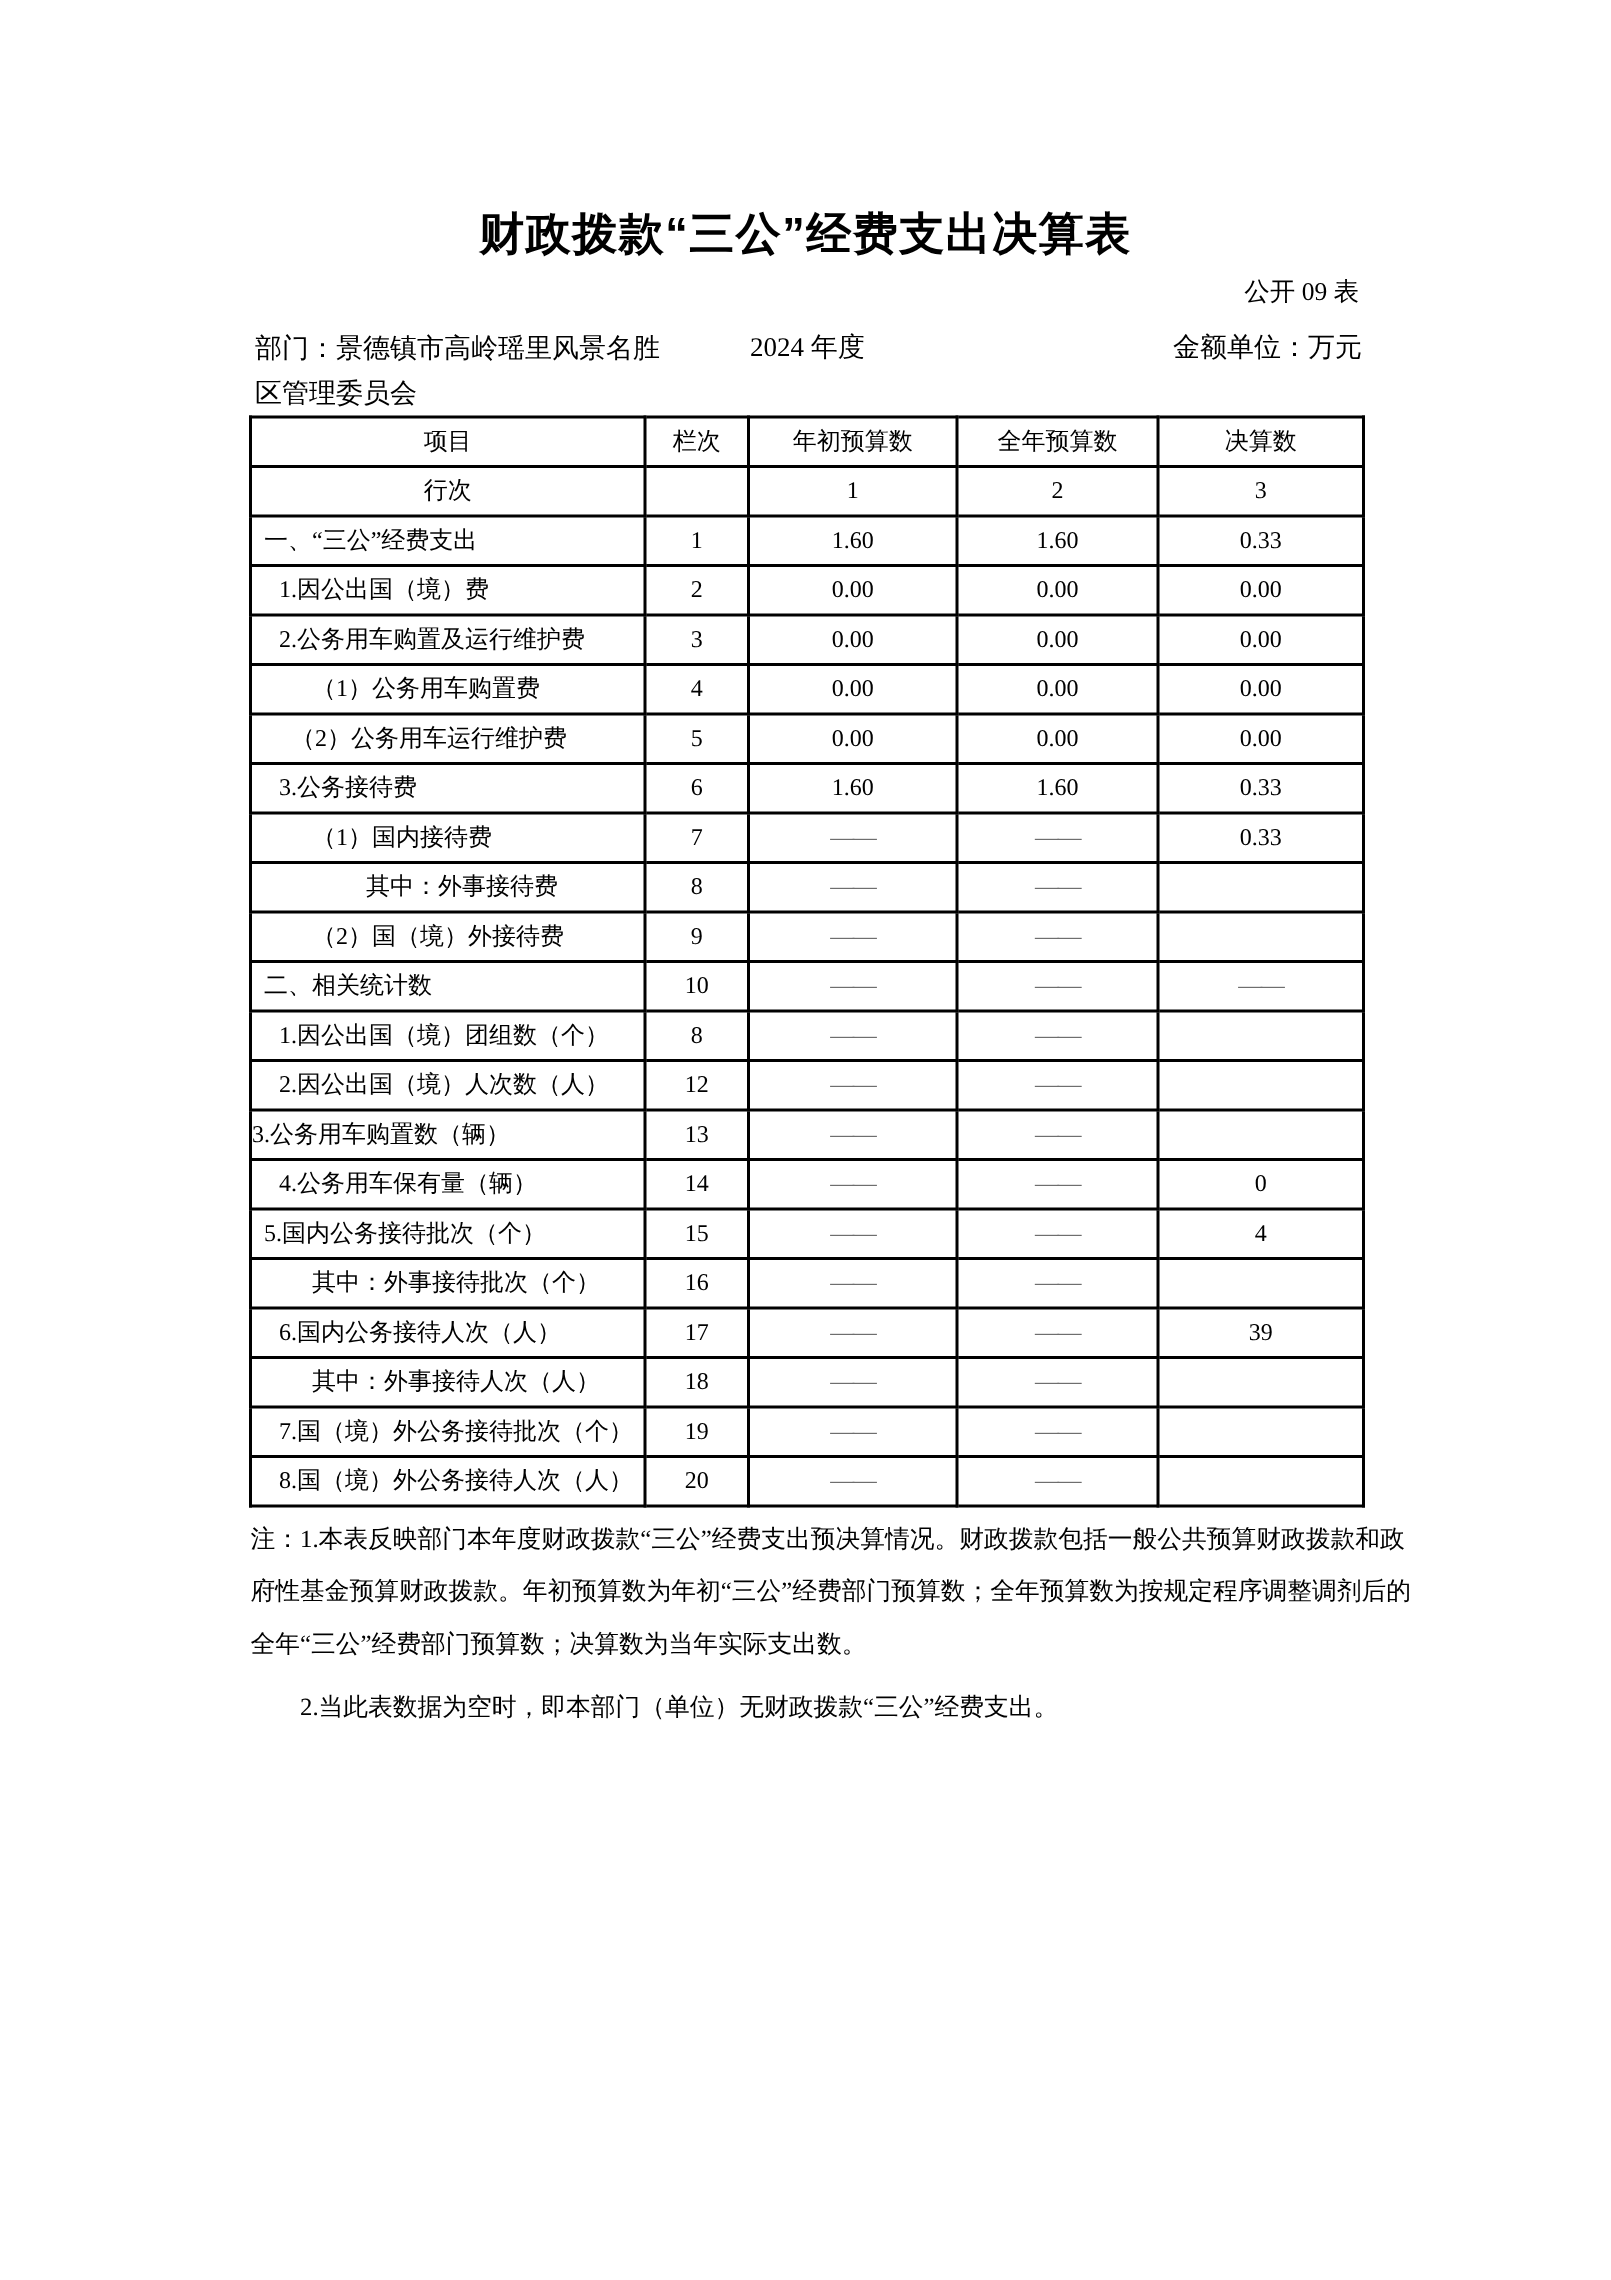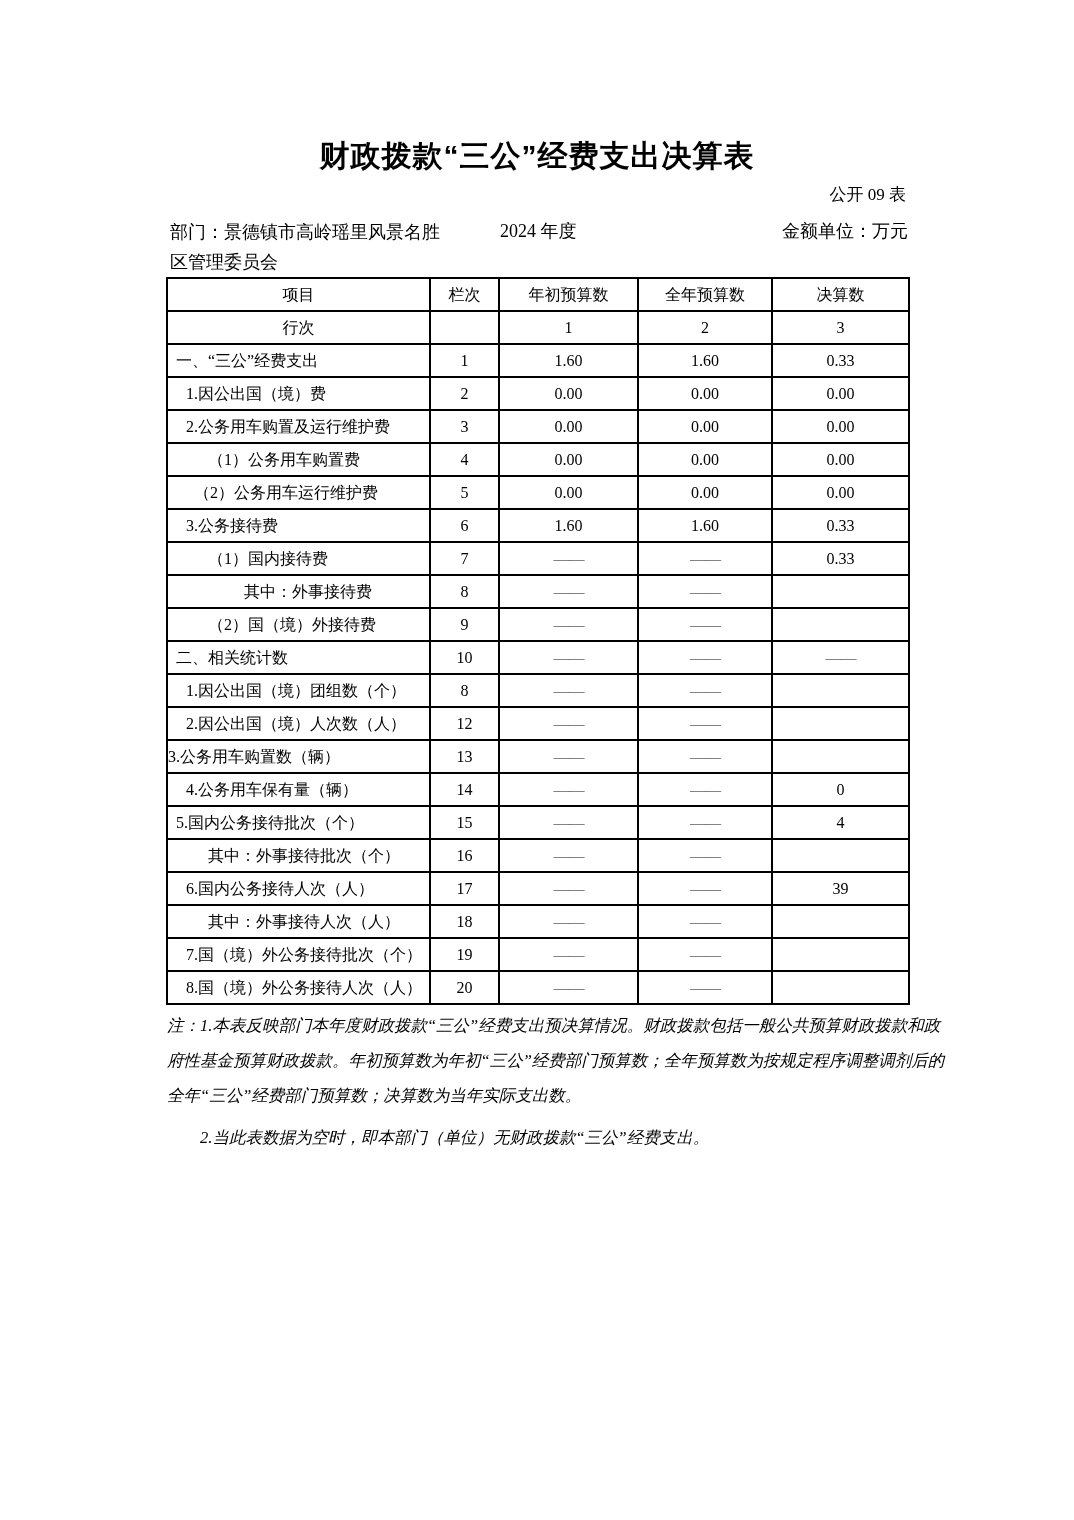--- a/index.html
+++ b/index.html
@@ -28,21 +28,21 @@
   table.budget th, table.budget td {
     border:2px solid #000; height:31px; padding:0;
     font-size:16px; font-weight:400; line-height:1.1; overflow:hidden;
   }
   table.budget th { text-align:center; }
   td.label { text-align:left; }
   td.colno { text-align:center; }
   td.val   { text-align:center; padding-right:10px; }
   td.val.dash { text-align:center; padding-right:0; color:#6e6e6e; letter-spacing:-1px; }
 
-  .notes { position:absolute; top:1008px; left:167px; width:748px; font-size:16.5px;font-style:italic; }
+  .notes { position:absolute; top:1008px; left:167px; width:748px; font-size:16.5px; }
   .note-line { line-height:35px; white-space:nowrap; }
   .note-p2 { margin-top:7px; line-height:35px; text-indent:33px; white-space:nowrap; }
 
   .footer {
     position:absolute; top:1410px; left:0; width:100%;
     text-align:center; font-size:21px; color:#000;
   }
   .footer .fdash { color:#8a8a8a; margin:0 15px; position:relative; top:-2px; }
 </style>
 </head>

